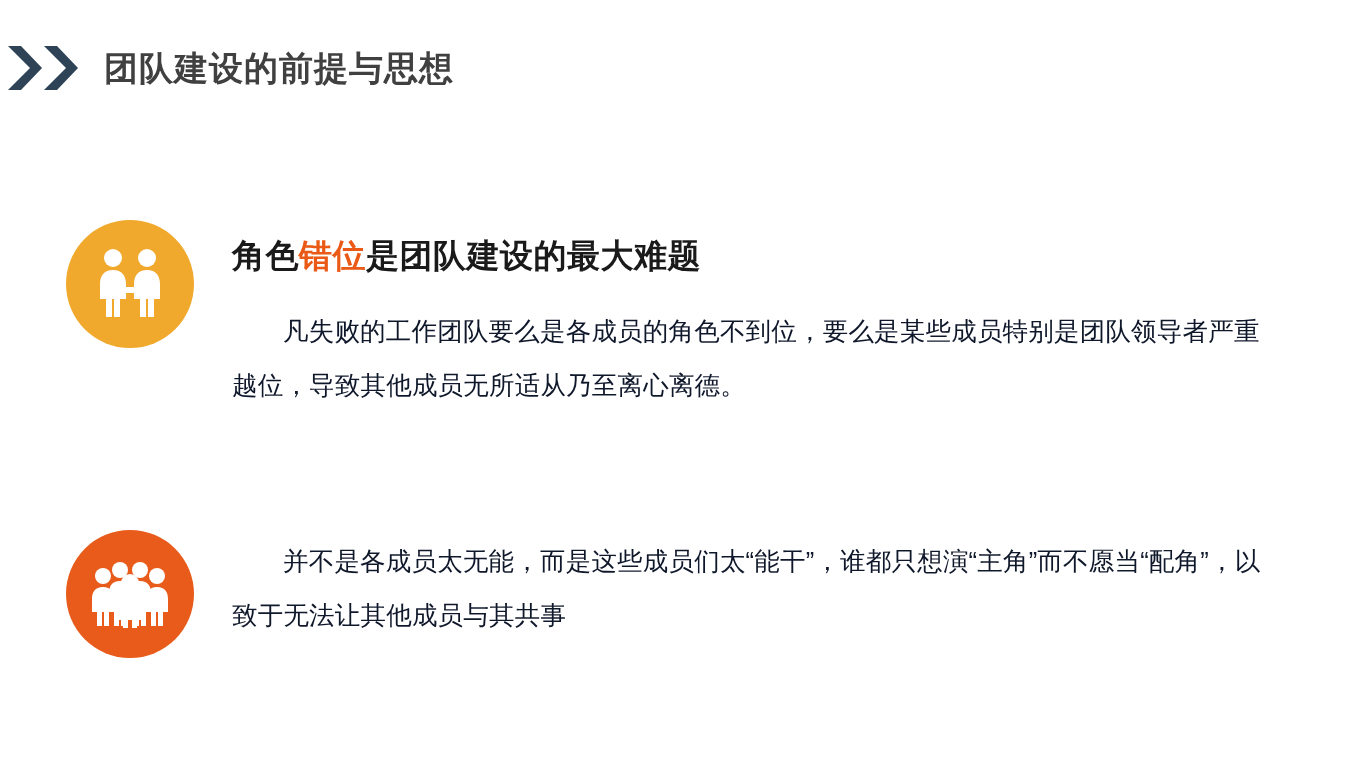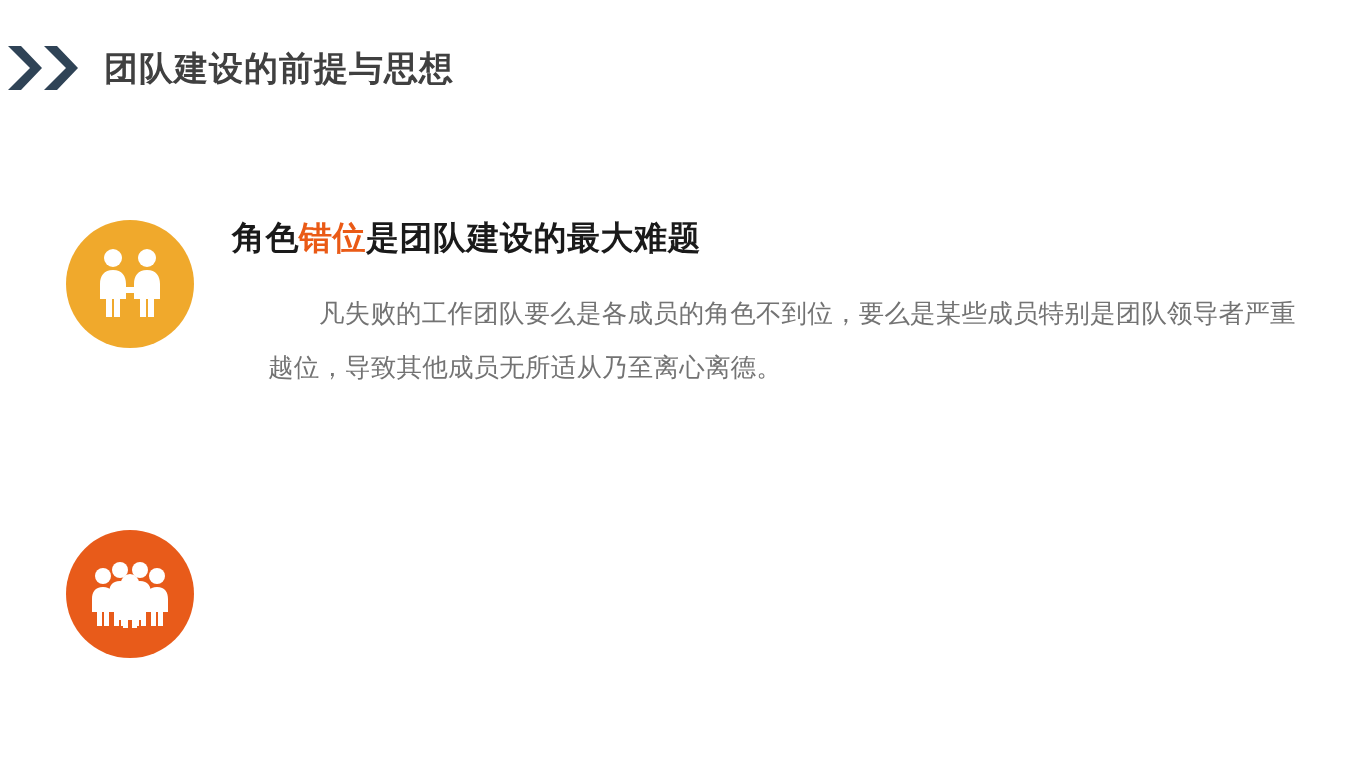--- a/index.html
+++ b/index.html
@@ -79,36 +79,35 @@
     left: 232px;
     top: 0;
     width: 1060px;
   }
   .block-heading {
     font-size: 33px;
     font-weight: bold;
     color: #1a1a1a;
     line-height: 48px;
     letter-spacing: 0.5px;
-    margin: 14px 0 0 0;
+    margin: 32px 0 0 0;
     white-space: nowrap;
   }
   .block-heading .hl-orange { color: #ea5a16; }
   .block-heading .hl-red { color: #e0170f; }
   .block-heading .hl-orange2 { color: #ea5a16; }
 
   .block-paragraph {
     margin-top: 24px;
     font-size: 25.5px;
-    color: #737373;
+    color: #0f172a;
     line-height: 54px;
     text-indent: 2em;
     width: 1050px;
     letter-spacing: 0.2px;
-    margin-left: 36px;
   }
 
   
   .bottom-strip {
     position: absolute;
     left: 0;
     bottom: 0;
     width: 100%;
     height: 8px;
     background: #ffffff;
@@ -172,16 +171,17 @@
 
         <circle cx="53" cy="12" r="8"></circle>
         <path d="M53 23 C45 23 42 28 42 36 L42 52 L47 52 L47 68 L52 68 L52 52 L54 52 L54 68 L59 68 L59 52 L64 52 L64 36 C64 28 61 23 53 23 Z"></path>
 
         <circle cx="43" cy="25" r="9"></circle>
         <path d="M43 37 C34 37 30 42 30 50 L30 62 L36 62 L36 70 L41 70 L41 62 L45 62 L45 70 L50 70 L50 62 L56 62 L56 50 C56 42 52 37 43 37 Z"></path>
       </g>
     </svg>
   </div>
   <div class="block-body">
+    <div class="block-paragraph">并不是各成员太无能，而是这些成员们太“能干”，谁都只想演“主角”而不愿当“配角”，以致于无法让其他成员与其共事</div>
   </div>
 </div>
 
 <div class="bottom-strip"></div>
 
 </body></html>

